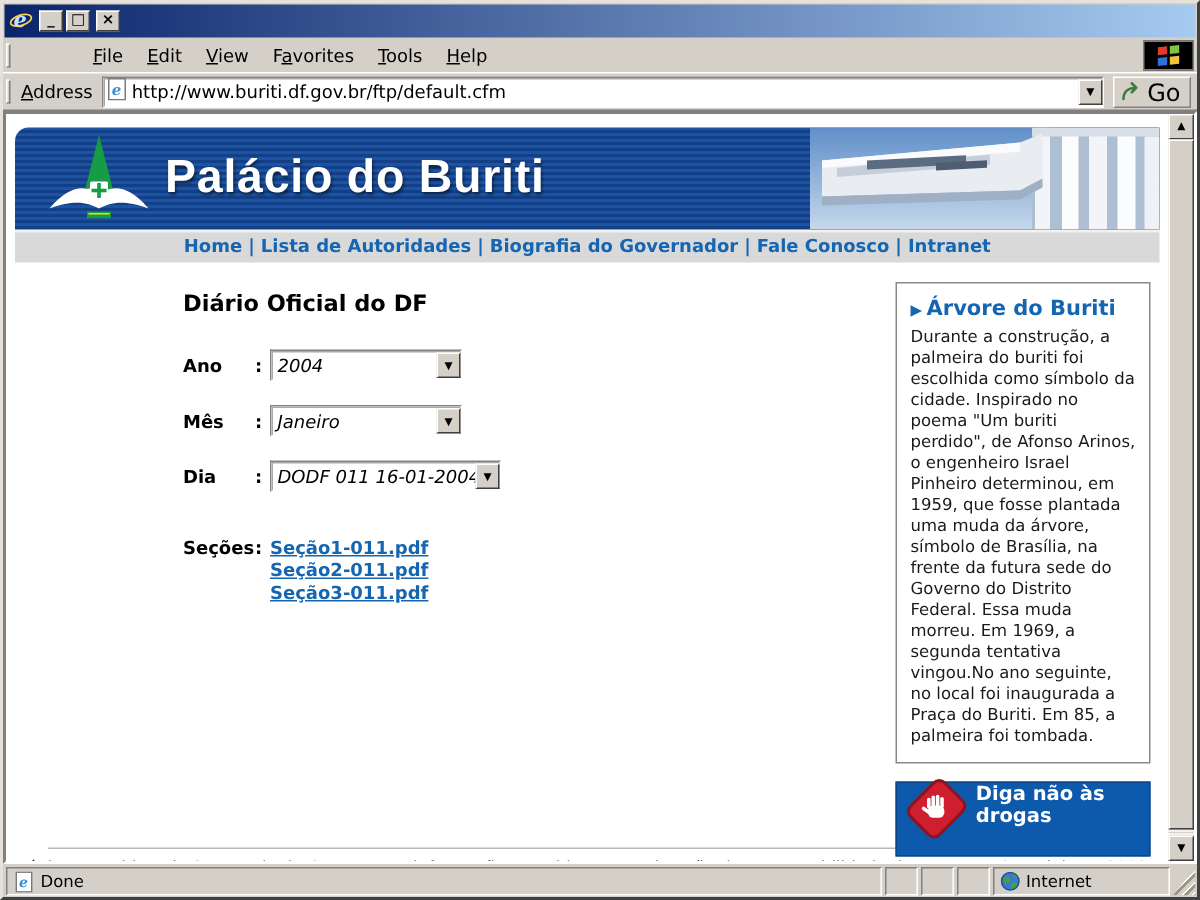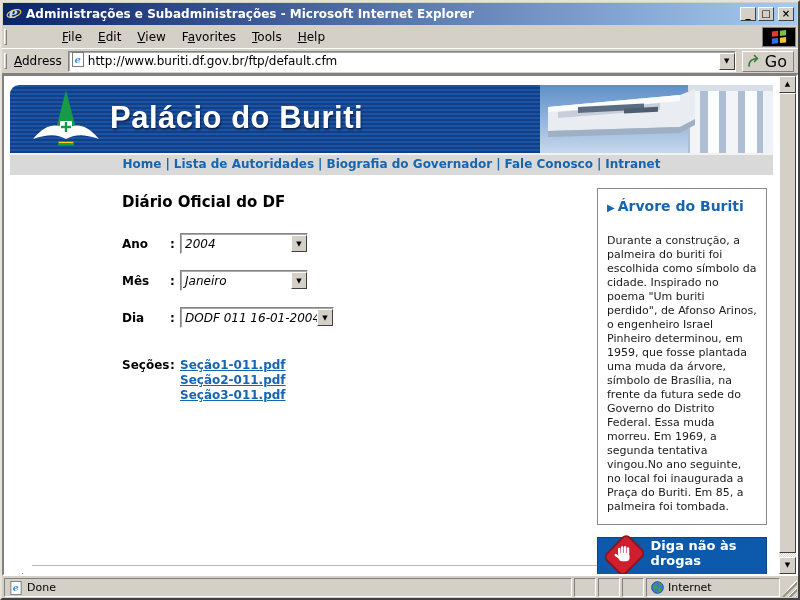--- a/index.html
+++ b/index.html
@@ -64,21 +64,21 @@
     box-shadow:inset 1px 1px 0 rgba(64,64,64,.45); display:flex; align-items:center;font-style:italic; }
   .combo .cval { flex:1; padding-left:4px; font-size:12px; white-space:nowrap; overflow:hidden; }
   .field-row:nth-child(3) .combo { width:154px; }
   .sections-row { display:flex; margin-top:30px; }
   .sections-links { display:flex; flex-direction:column; gap:0; }
   .pdf-link { color:var(--link-blue); font-weight:bold; font-size:12px; text-decoration:underline; line-height:15px;text-align:right; }
 
   
   .side-col { width:170px; margin:13px 6px 0 0; }
   .side-box { border:1px solid #8a8a8a; background:#fff; padding:9px 9px 10px 9px; min-height:270px; }
-  .side-title { color:var(--link-blue); font-weight:bold; font-size:14px; margin-bottom:20px; }
+  .side-title { color:var(--link-blue); font-weight:bold; font-size:14px; margin-bottom:4px; }
   .side-title .arrow { font-size:10px; margin-right:3px; }
   .side-body { font-size:11px; line-height:14px; color:#1a1a1a; }
   .banner { margin-top:12px; height:50px; background:var(--banner-blue); border:1px solid #0a4586;
     display:flex; align-items:flex-start; padding-left:8px; gap:12px; }
   .diamond { width:34px; height:34px; background:var(--diamond-red); border:2px solid #8c1420; border-radius:6px;
     transform:rotate(45deg); display:flex; align-items:center; justify-content:center; margin-left:4px; }
   .diamond svg { transform:rotate(-45deg); }
   .banner-text { color:#fff; font-weight:bold; font-size:13px; }
 
   
@@ -94,38 +94,37 @@
   .sbtn.up { top:0; } .sbtn.down { bottom:0; }
   .sthumb { position:absolute; left:0; top:17px; width:17px; height:460px; background:var(--chrome);
     border:1px solid; border-color:#fff #404040 #404040 #fff; }
 
   
   .statusbar { height:22px; display:flex; align-items:stretch; gap:2px; padding:2px 1px 1px 2px; }
   .spane { border:1px solid; border-color:#808080 #fff #fff #808080; display:flex; align-items:center;
     padding:0 4px; gap:4px; font-size:11px; color:#000; }
   .spane.main { flex:1; }
   .spane.tiny { width:22px; }
-  .spane.zone { width:134px; }
+  .spane.zone { width:118px; }
   .gripcorner { width:15px; background:
     repeating-linear-gradient(135deg,transparent 0 2px,#fff 2px 3px,#9b9686 3px 5px);
     clip-path:polygon(100% 0,100% 100%,0 100%); }
 </style>
 </head>
 <body>
 
 <div class="window">
 
   <div class="titlebar">
     <span>
       <svg width="16" height="16" viewBox="0 0 16 16">
         <text x="3" y="13" font-size="14" font-weight="bold" font-style="italic" fill="#bfe0ff" font-family="DejaVu Serif,serif">e</text>
         <ellipse cx="8" cy="8.5" rx="7.2" ry="3.4" fill="none" stroke="#ffd64f" stroke-width="1.1" transform="rotate(-18 8 8.5)"></ellipse>
       </svg>
     </span>
-    <span class="ttext">Administrações e Subadministrações - Microsoft Internet Explorer</span>
     <span class="winbtns">
       <span class="winbtn">_</span>
       <span class="winbtn">□</span>
       <span class="winbtn close">×</span>
     </span>
   </div>
 
   <div class="menubar">
     <span class="grip"></span>
     <span style="display:flex;">

